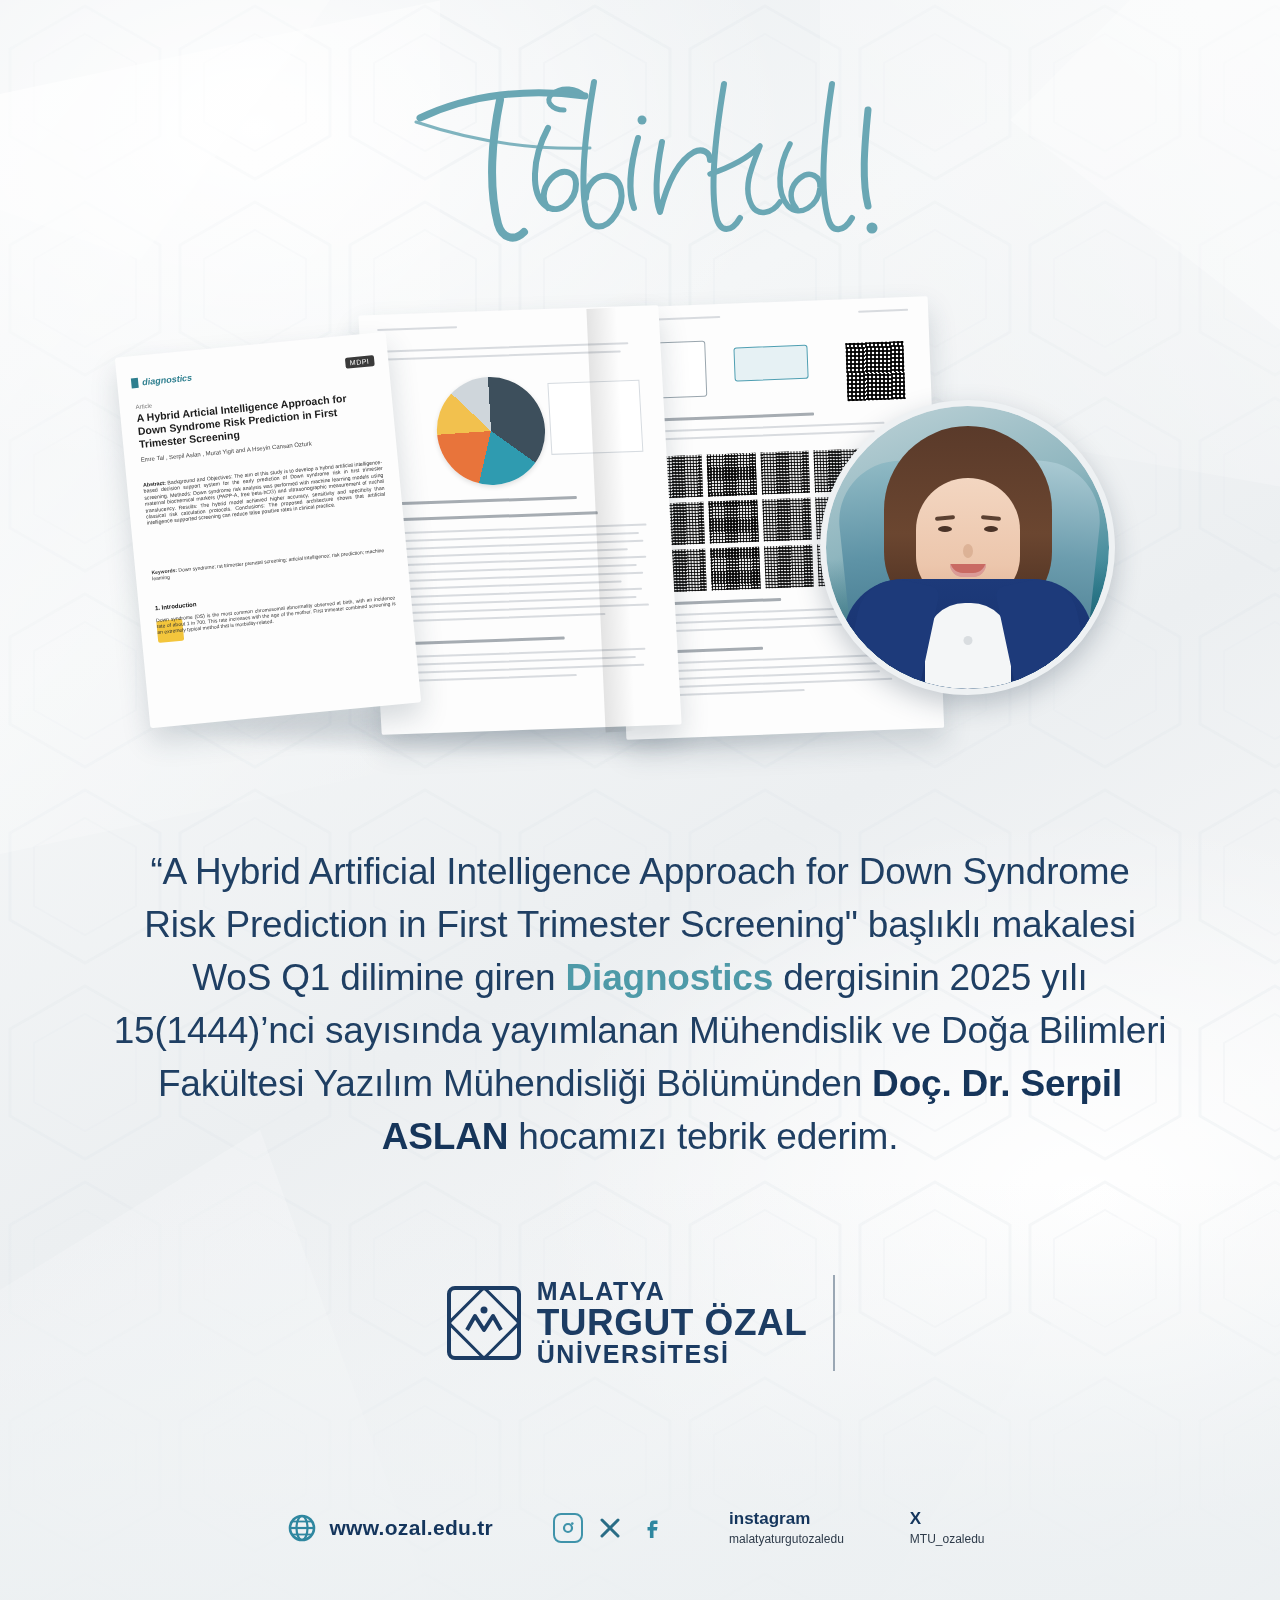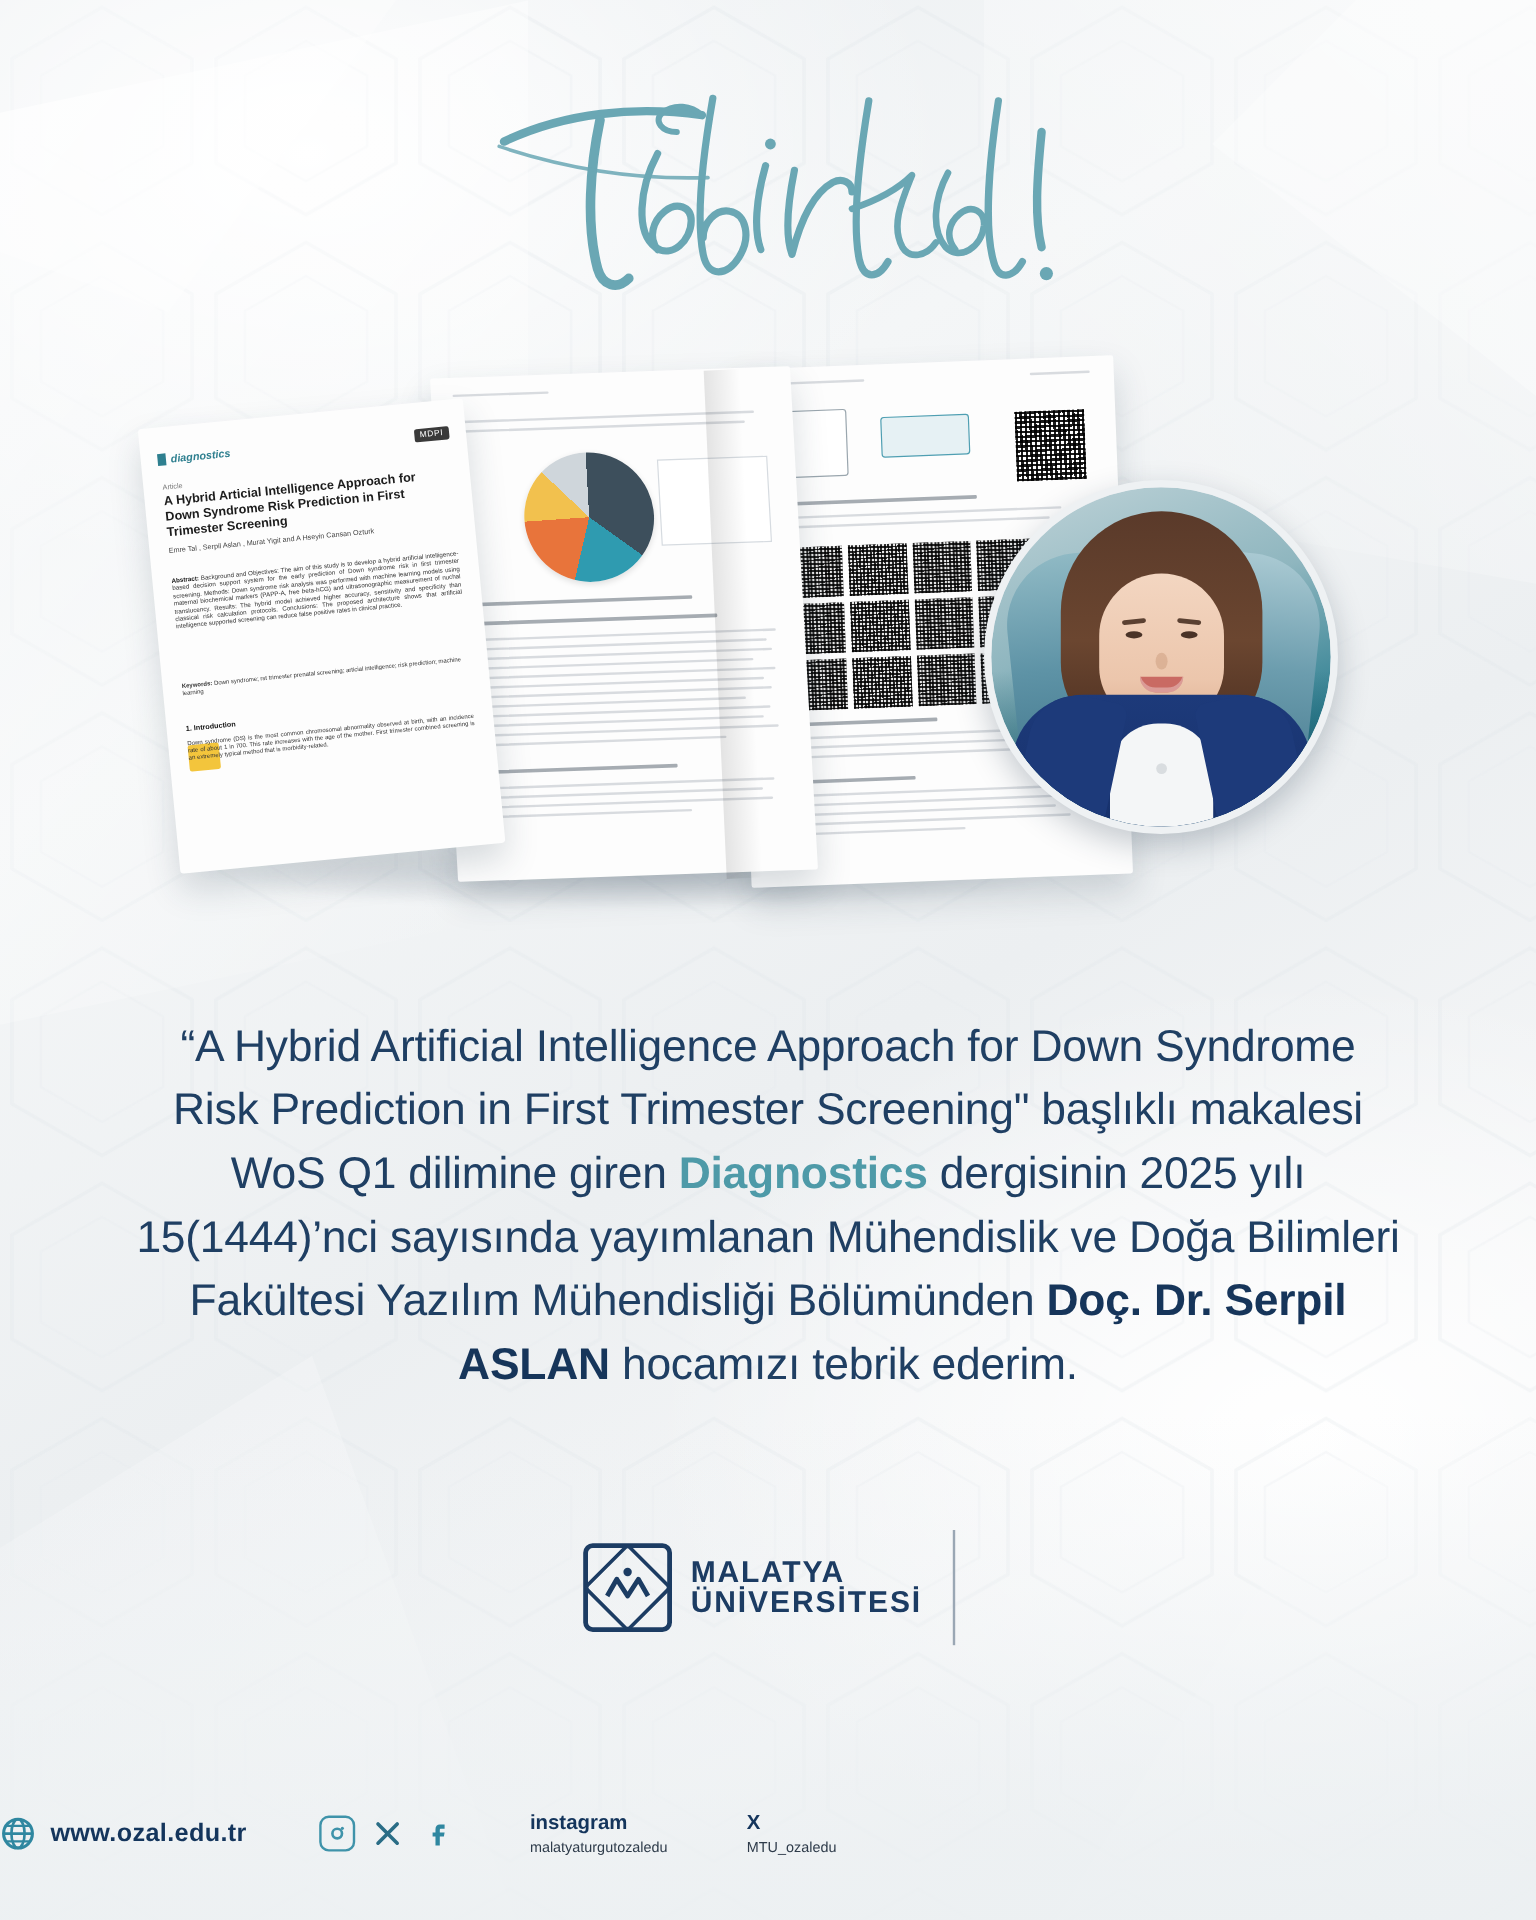--- a/index.html
+++ b/index.html
@@ -258,21 +258,21 @@
   .uni-name .l3 { font-size: 25px; font-weight: bold; letter-spacing: 1.6px; }
   .divider { width: 2px; height: 96px; background: #9aa7b4; }
   .rector { color: #121212; }
   .rector .r1 { font-family: "Liberation Serif", serif; font-size: 33px; line-height: 34px; }
   .rector .r2 { font-family: "Liberation Serif", serif; font-size: 41px; font-weight: bold; line-height: 44px; }
   .rector .r3 { font-size: 25px; text-align: right; margin-top: 4px; color: #1a1a1a; }
 
   
   .footer {
     position: absolute; left: 0; bottom: 54px; width: 1272px;
-    display: flex; align-items: center; gap: 26px;
+    display: flex; justify-content: center; align-items: center; gap: 26px;
     z-index: 5;
   }
   .web { display: flex; align-items: center; gap: 12px; }
   .web .txt { font-size: 21px; font-weight: bold; color: #14355c; letter-spacing: .3px; }
   .social-icons { display: flex; align-items: center; gap: 12px; margin-left: 34px; }
   .si { width: 30px; height: 30px; display: flex; align-items: center; justify-content: center; color: #2f87a0; }
   .si.box { border: 2.6px solid #3f93aa; border-radius: 8px; }
   .handle { margin-left: 14px; }
   .handle .h1 { font-size: 17px; font-weight: bold; color: #14355c; }
   .handle .h2 { font-size: 12px; color: #2e3b4a; margin-top: 3px; }
@@ -451,20 +451,21 @@
       <div class="uni-mark">
         <svg width="78" height="78" viewBox="0 0 78 78">
           <rect x="4" y="4" width="70" height="70" rx="6" fill="none" stroke="#1c3c63" stroke-width="4"></rect>
           <rect x="14" y="14" width="50" height="50" rx="3" fill="none" stroke="#1c3c63" stroke-width="3" transform="rotate(45 39 39)"></rect>
           <path d="M22 46 L30 32 L39 46 L48 32 L56 46" fill="none" stroke="#1c3c63" stroke-width="4" stroke-linejoin="round"></path>
           <circle cx="39" cy="26" r="3.5" fill="#1c3c63"></circle>
         </svg>
       </div>
       <div class="uni-name">
         <div class="l1">MALATYA</div>
+        <div class="l2">TURGUT ÖZAL</div>
         <div class="l3">ÜNİVERSİTESİ</div>
       </div>
     </div>
     <div class="divider"></div>
   </div>
 
   <div class="footer">
     <div class="web">
       <span class="si">
         <svg width="28" height="28" viewBox="0 0 28 28">

